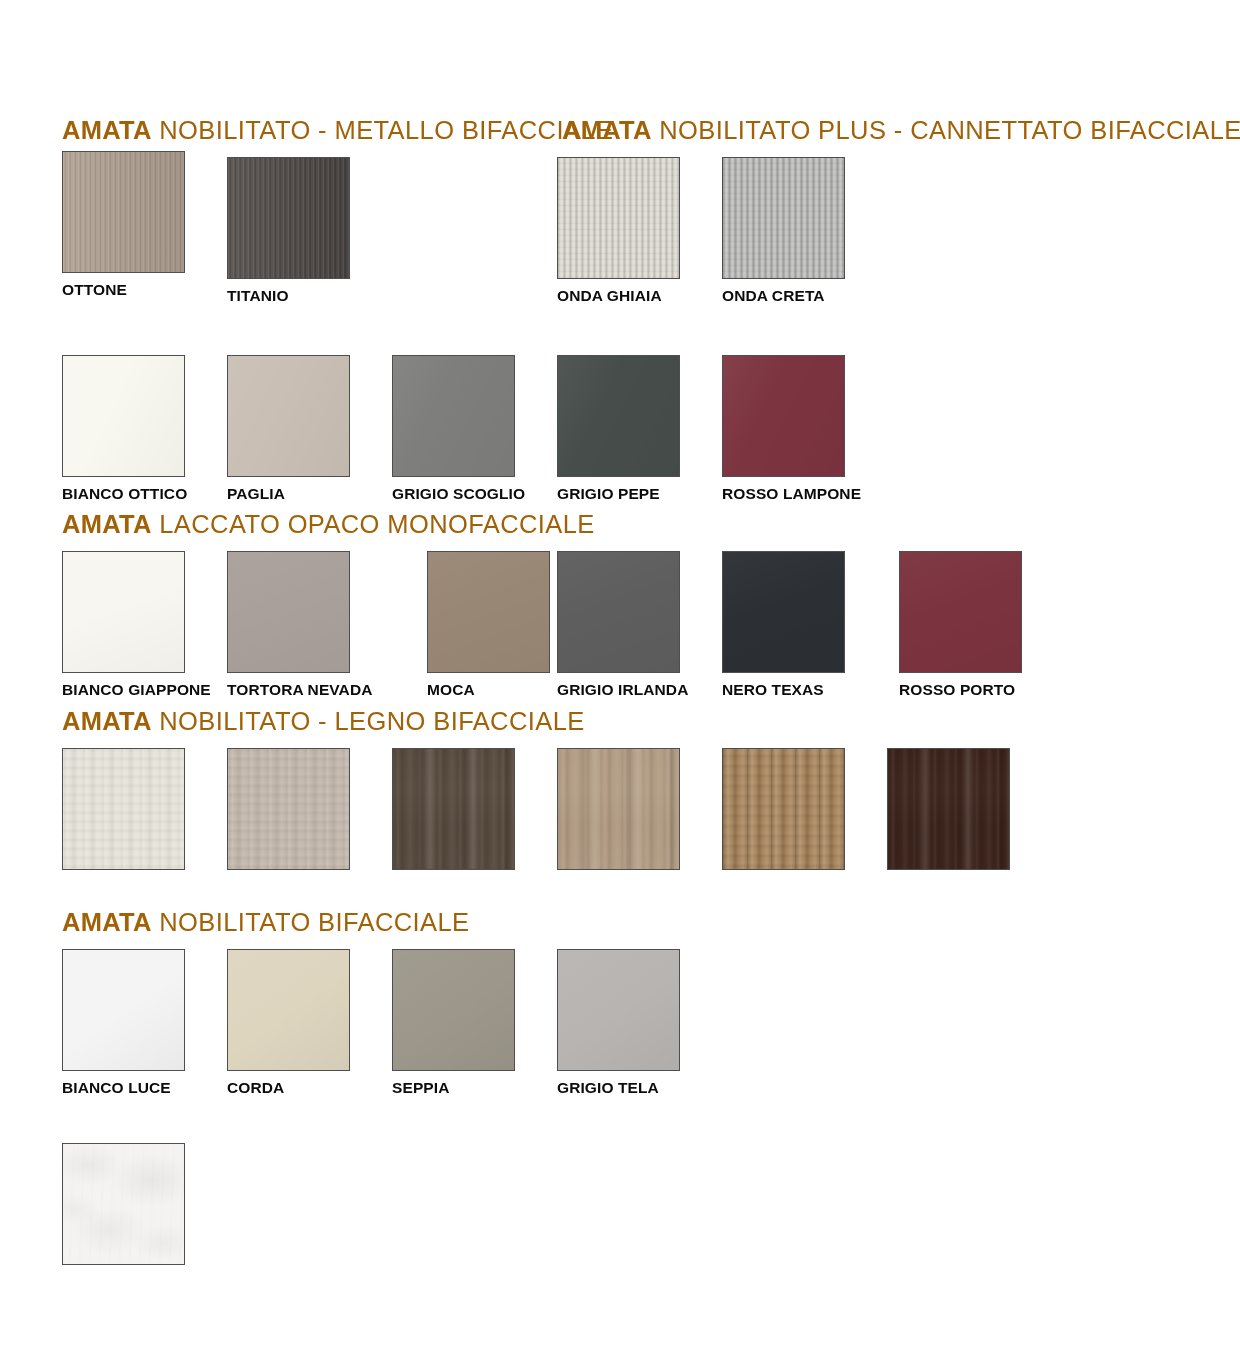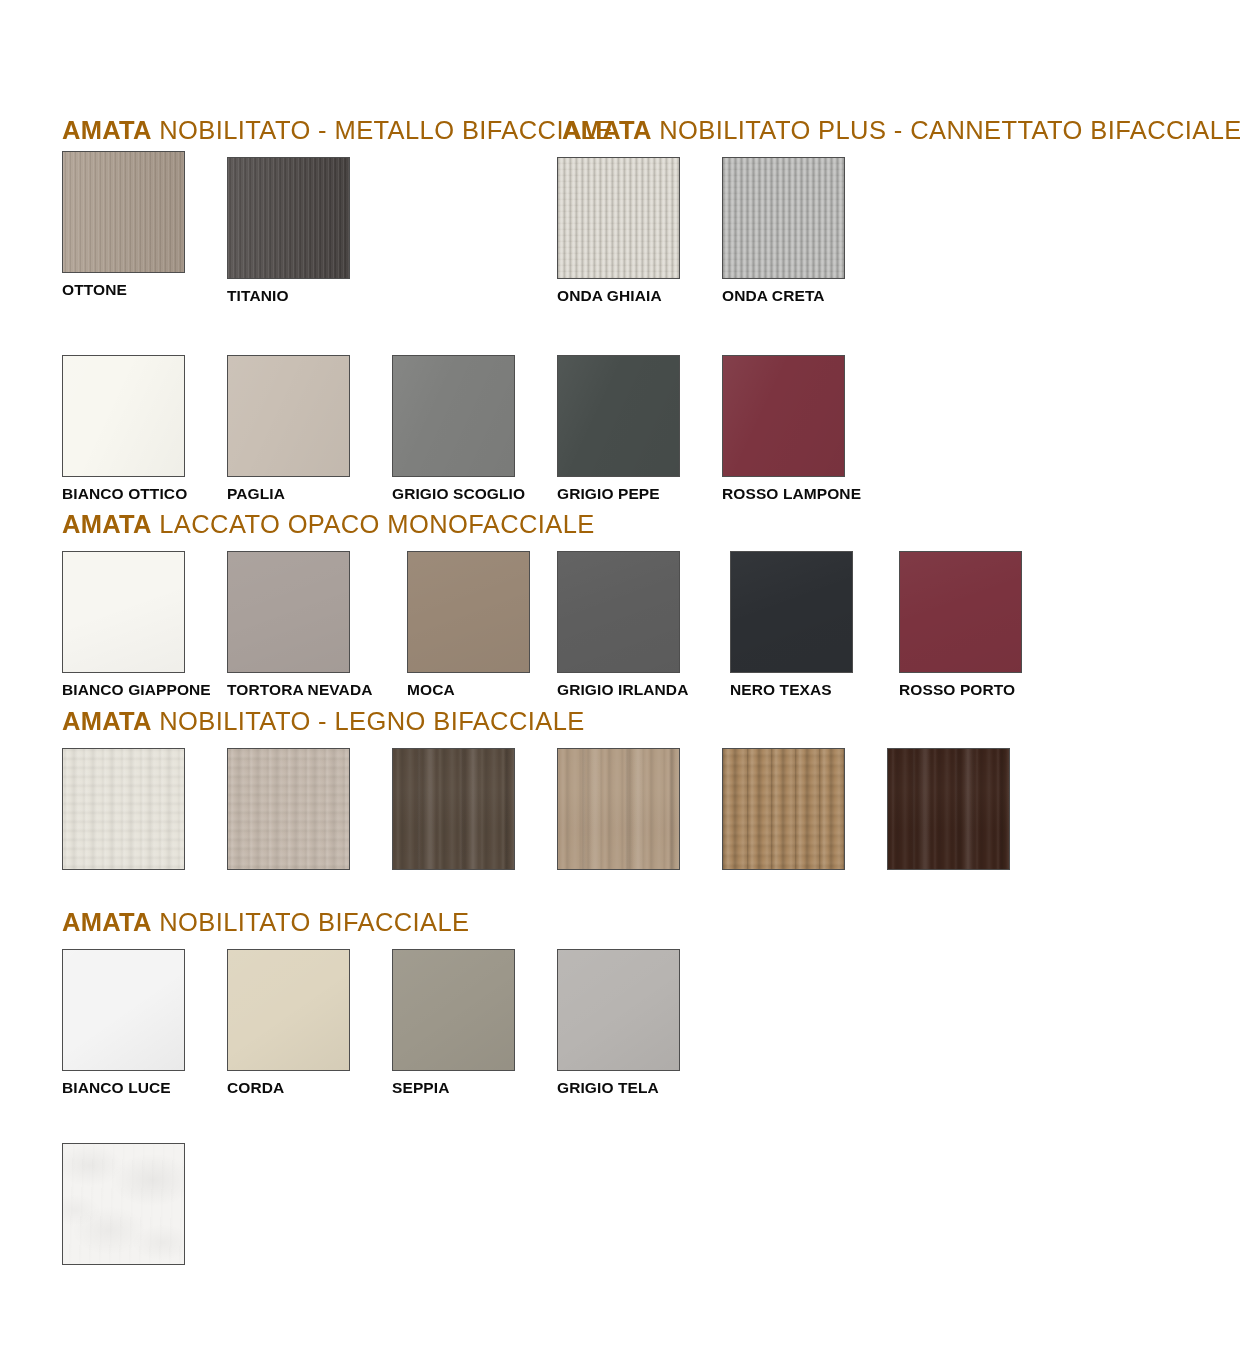--- a/index.html
+++ b/index.html
@@ -276,33 +276,33 @@
         <div class="tex tex-matt"></div>
       </div>
       <div class="swatch-label">BIANCO GIAPPONE</div>
     </div>
     <div class="swatch-cell" style="left: 227px; top: 551px;">
       <div class="swatch" style="background: rgb(169, 160, 155); border-color: rgb(78, 78, 78);">
         <div class="tex tex-matt"></div>
       </div>
       <div class="swatch-label">TORTORA NEVADA</div>
     </div>
-    <div class="swatch-cell" style="left: 388px; top: 551px; padding-left: 19px;">
+    <div class="swatch-cell" style="left: 408px; top: 551px; padding-left: 19px;">
       <div class="swatch" style="background: rgb(153, 135, 117); border-color: rgb(78, 78, 78);">
         <div class="tex tex-matt"></div>
       </div>
       <div class="swatch-label">MOCA</div>
     </div>
     <div class="swatch-cell" style="left: 557px; top: 551px;">
       <div class="swatch" style="background: rgb(94, 94, 94); border-color: rgb(78, 78, 78);">
         <div class="tex tex-matt"></div>
       </div>
       <div class="swatch-label">GRIGIO IRLANDA</div>
     </div>
-    <div class="swatch-cell" style="left: 722px; top: 551px; margin-left: 8px;">
+    <div class="swatch-cell" style="left: 722px; top: 551px;">
       <div class="swatch" style="background: rgb(44, 47, 51); border-color: rgb(78, 78, 78);">
         <div class="tex tex-matt"></div>
       </div>
       <div class="swatch-label">NERO TEXAS</div>
     </div>
     <div class="swatch-cell" style="left: 887px; top: 551px; margin-left: 12px;">
       <div class="swatch" style="background: rgb(123, 51, 63); border-color: rgb(78, 78, 78);">
         <div class="tex tex-matt"></div>
       </div>
       <div class="swatch-label">ROSSO PORTO</div>

